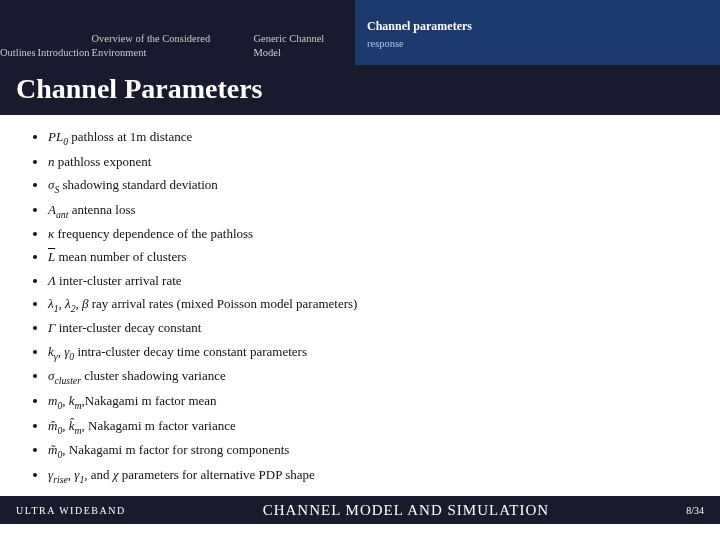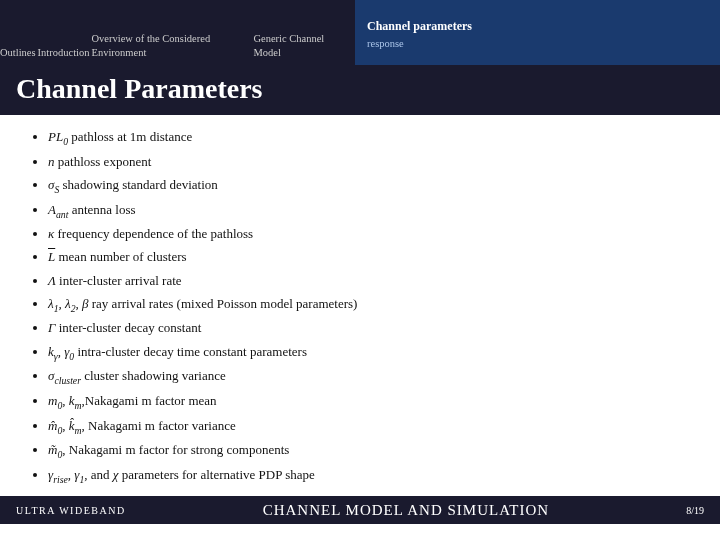--- a/index.html
+++ b/index.html
@@ -205,14 +205,14 @@
     </li>
     <li>
       <span class="math"><i>γ</i><sub>rise</sub>, <i>γ</i><sub>1</sub></span>, and <span class="math"><i>χ</i></span> parameters for alternative PDP shape
     </li>
   </ul>
 </div>
 
 <div class="footer">
   <span class="footer-left">Ultra Wideband</span>
   <span class="footer-center">Channel Model and Simulation</span>
-  <span class="footer-right">8/19</span>
+  <span class="footer-right">8/34</span>
 </div>
 
 </body></html>

